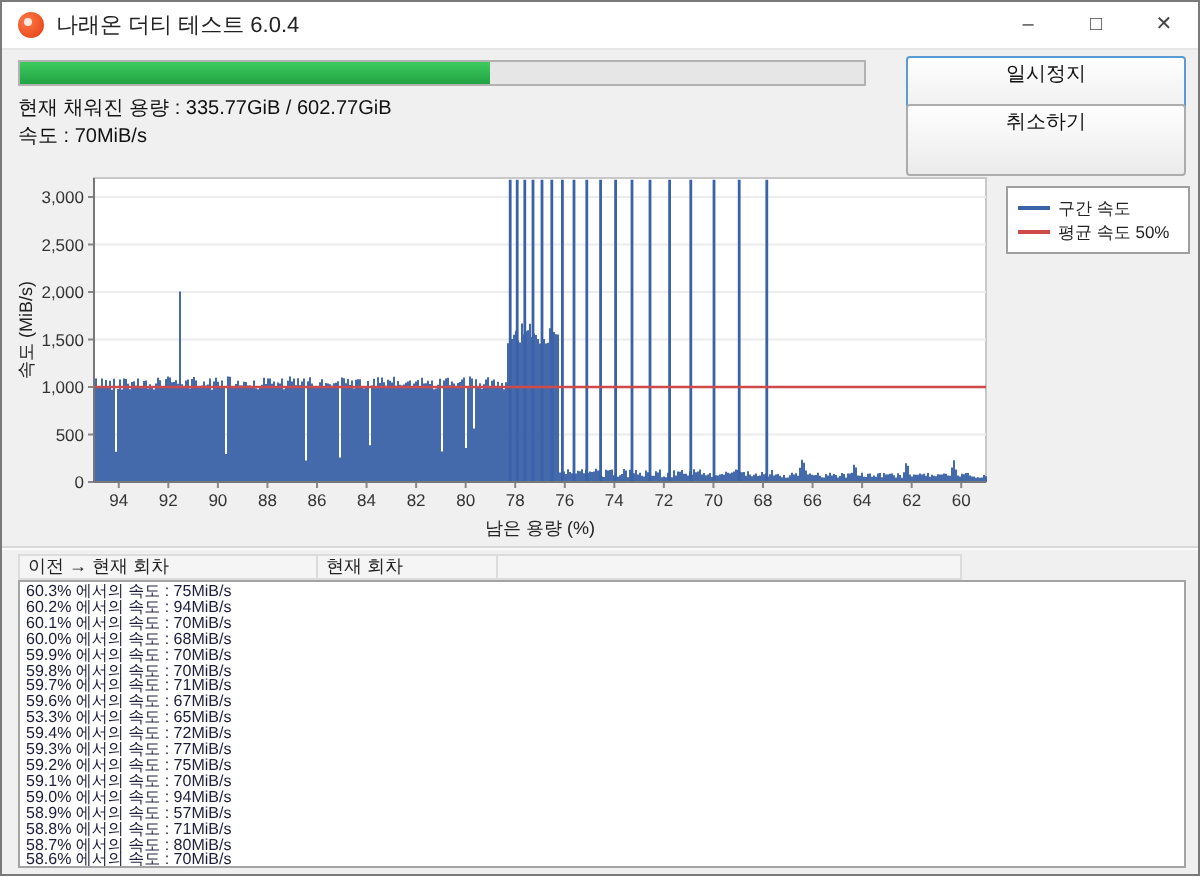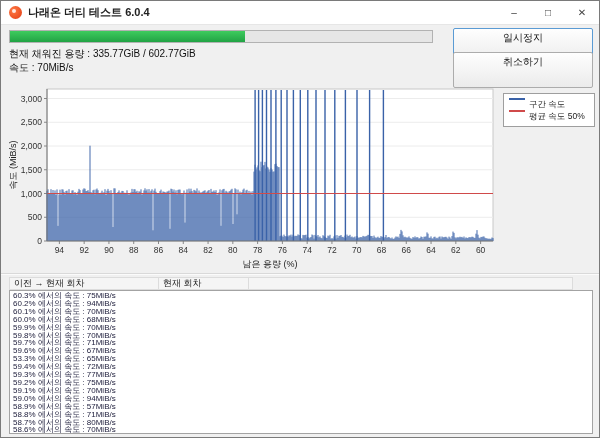--- a/index.html
+++ b/index.html
@@ -4,21 +4,21 @@
 <style>
   * { box-sizing: border-box; margin: 0; padding: 0; }
   html,body { width:600px; height:438px; }
   body { font-family:"Liberation Sans","DejaVu Sans",sans-serif; background:#888; }
   .window { position:relative; width:600px; height:438px; background:#f0f0f0; border:1px solid #7a7a7a; overflow:hidden; }
 
   
   .titlebar { position:absolute; top:0; left:0; width:100%; height:24px; background:#ffffff; display:flex; align-items:center; border-bottom:1px solid #e6e6e6; }
   .app-icon { width:13px; height:13px; border-radius:50%; background:radial-gradient(circle at 35% 35%, #ff7a45, #e23b12); margin:0 6px 0 8px; flex:0 0 auto; position:relative; }
   .app-icon::after { content:""; position:absolute; left:3px; top:3px; width:4px; height:4px; border-radius:50%; background:#fff; opacity:.85; }
-  .title-text { font-size:11px; color:#222; white-space:nowrap;font-weight:bold; }
+  .title-text { font-size:11px; color:#222; white-space:nowrap; }
   .win-controls { margin-left:auto; display:flex; height:100%; }
   .win-btn { width:34px; height:100%; display:flex; align-items:center; justify-content:center; font-size:10px; color:#444; cursor:default; }
 
   .content { position:absolute; top:24px; left:0; right:0; bottom:0; }
 
   
   .progress { position:absolute; left:8px; top:5px; width:424px; height:13px; background:#e6e6e6; border:1px solid #b2b2b2; }
   .progress-fill { height:100%; background:linear-gradient(#3ecb5e,#21a344); }
 
   
@@ -30,27 +30,27 @@
   
   .status-line { position:absolute; left:8px; font-size:10px; color:#111; white-space:nowrap; }
   .status-capacity { top:22px; }
   .status-speed { top:36px; }
 
   
   .chart-area { position:absolute; left:4px; top:54px; width:592px; height:192px; }
   #chart-svg { position:absolute; left:0; top:0; }
   #chart-svg text { font-family:"Liberation Sans","DejaVu Sans",sans-serif; }
   .legend { position:absolute; left:498px; top:14px; width:92px; background:#fff; border:1px solid #9e9e9e; padding:4px 5px; }
-  .legend-row { display:flex; align-items:flex-start; font-size:8.5px; color:#222; line-height:12px; white-space:nowrap; }
+  .legend-row { display:flex; align-items:center; font-size:8.5px; color:#222; line-height:12px; white-space:nowrap; }
   .legend-swatch { display:inline-block; width:16px; height:2px; margin-right:4px; flex:0 0 auto; }
 
   .divider { position:absolute; left:0; top:248px; width:600px; height:2px; border-top:1px solid #d9d9d9; border-bottom:1px solid #fbfbfb; }
 
   
-  .log-header { position:absolute; left:8px; top:252px; width:564px; height:13px; display:flex; font-size:9px; color:#222; }
+  .log-header { position:absolute; left:8px; top:252px; width:472px; height:13px; display:flex; font-size:9px; color:#222; }
   .log-header .cell { padding:0 4px; background:#f5f5f5; border:1px solid #dcdcdc; border-left:none; line-height:11px; white-space:nowrap; }
   .log-header .cell:first-child { border-left:1px solid #dcdcdc; width:150px; }
   .log-header .cell.c2 { width:90px; }
   .log-header .cell.fill { flex:1; }
   .log-list { position:absolute; left:8px; top:265px; width:584px; height:144px; background:#fff; border:1px solid #a3a3a3; overflow:hidden; padding:1px 0 0 3px; }
   .log-row { font-size:8px; line-height:7.9px; color:#1c1c3a; white-space:nowrap; }
 </style>
 </head>
 <body>
 

